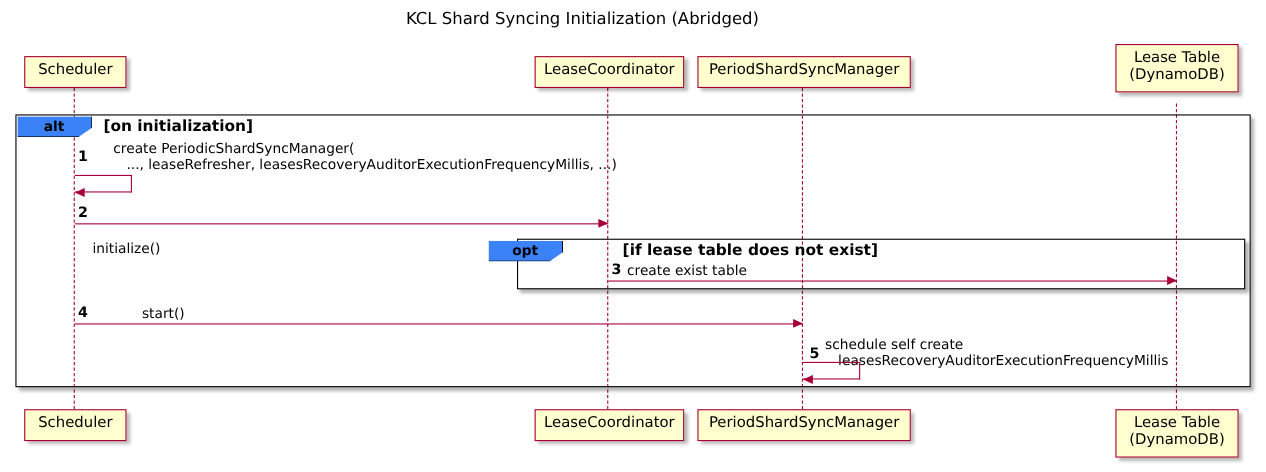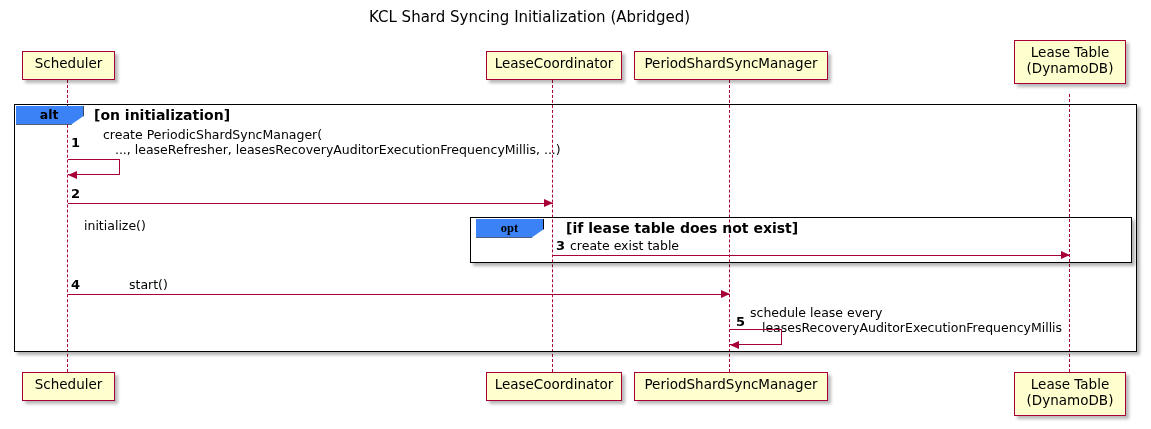--- a/index.html
+++ b/index.html
@@ -131,21 +131,21 @@
       <div class="lifeline" style="left: 67.25px; top: 80px; height: 292px;"></div>
       <div class="lifeline" style="left: 552.25px; top: 80px; height: 292px;"></div>
       <div class="lifeline" style="left: 729.25px; top: 80px; height: 292px;"></div>
       <div class="lifeline" style="left: 1069.25px; top: 94px; height: 278px;"></div>
     </div>
   <div id="fragments-layer">
       <div class="fragment" style="left: 14px; top: 104px; width: 1123px; height: 248px;"></div>
       <div class="frag-tab" style="left: 15.6px; top: 105.6px; width: 68px;">alt</div>
       <div class="frag-cond" style="left: 94px; top: 107px;">[on initialization]</div>
       <div class="fragment" style="left: 470px; top: 217px; width: 662px; height: 46px;"></div>
-      <div class="frag-tab" style="left: 476px; top: 218.6px; width: 68px; font-family: Liberation Serif, serif;">opt</div>
+      <div class="frag-tab" style="left: 444px; top: 218.6px; width: 68px;">opt</div>
       <div class="frag-cond" style="left: 566px; top: 220px;">[if lease table does not exist]</div>
     </div>
   <div id="messages-layer">
       <div class="msg-num" style="left: 71px; top: 135px;">1</div>
       <div class="msg-label" style="left: 103px; top: 128px;">create PeriodicShardSyncManager(
    ..., leaseRefresher, leasesRecoveryAuditorExecutionFrequencyMillis, ...)</div>
       <div class="self-loop" style="left: 68px; top: 159px; width: 52px; height: 16px;"></div>
       <div class="arrow-left" style="left: 68px; top: 170.5px;"></div>
       <div class="msg-num" style="left: 71px; top: 186px;">2</div>
       <div class="msg-label" style="left: 84px; top: 187px; margin-top: 32px;">initialize()</div>
@@ -153,21 +153,21 @@
       <div class="arrow-right" style="left: 544px; top: 198.5px;"></div>
       <div class="msg-num" style="left: 556px; top: 238px;">3</div>
       <div class="msg-label" style="left: 570px; top: 239px;">create exist table</div>
       <div class="msg-line" style="left: 553px; top: 255px; width: 517px;"></div>
       <div class="arrow-right" style="left: 1061px; top: 250.5px;"></div>
       <div class="msg-num" style="left: 71px; top: 277px;">4</div>
       <div class="msg-label" style="left: 84px; top: 278px; margin-left: 45px;">start()</div>
       <div class="msg-line" style="left: 68px; top: 294px; width: 662px;"></div>
       <div class="arrow-right" style="left: 721px; top: 289.5px;"></div>
       <div class="msg-num" style="left: 736px; top: 314px;">5</div>
-      <div class="msg-label" style="left: 750px; top: 306px;">schedule lease every
+      <div class="msg-label" style="left: 750px; top: 306px;">schedule self create
    leasesRecoveryAuditorExecutionFrequencyMillis</div>
       <div class="self-loop" style="left: 730px; top: 329px; width: 52px; height: 16px;"></div>
       <div class="arrow-left" style="left: 730px; top: 340.5px;"></div>
     </div>
   <div id="participants-layer">
       <div class="participant" style="left: 22px; top: 51px; width: 93px; height: 29px;">Scheduler</div>
       <div class="participant" style="left: 486px; top: 51px; width: 136px; height: 29px;">LeaseCoordinator</div>
       <div class="participant" style="left: 634px; top: 51px; width: 194px; height: 29px;">PeriodShardSyncManager</div>
       <div class="participant" style="left: 1014px; top: 40px; width: 112px; height: 44px;">Lease Table
 (DynamoDB)</div>

